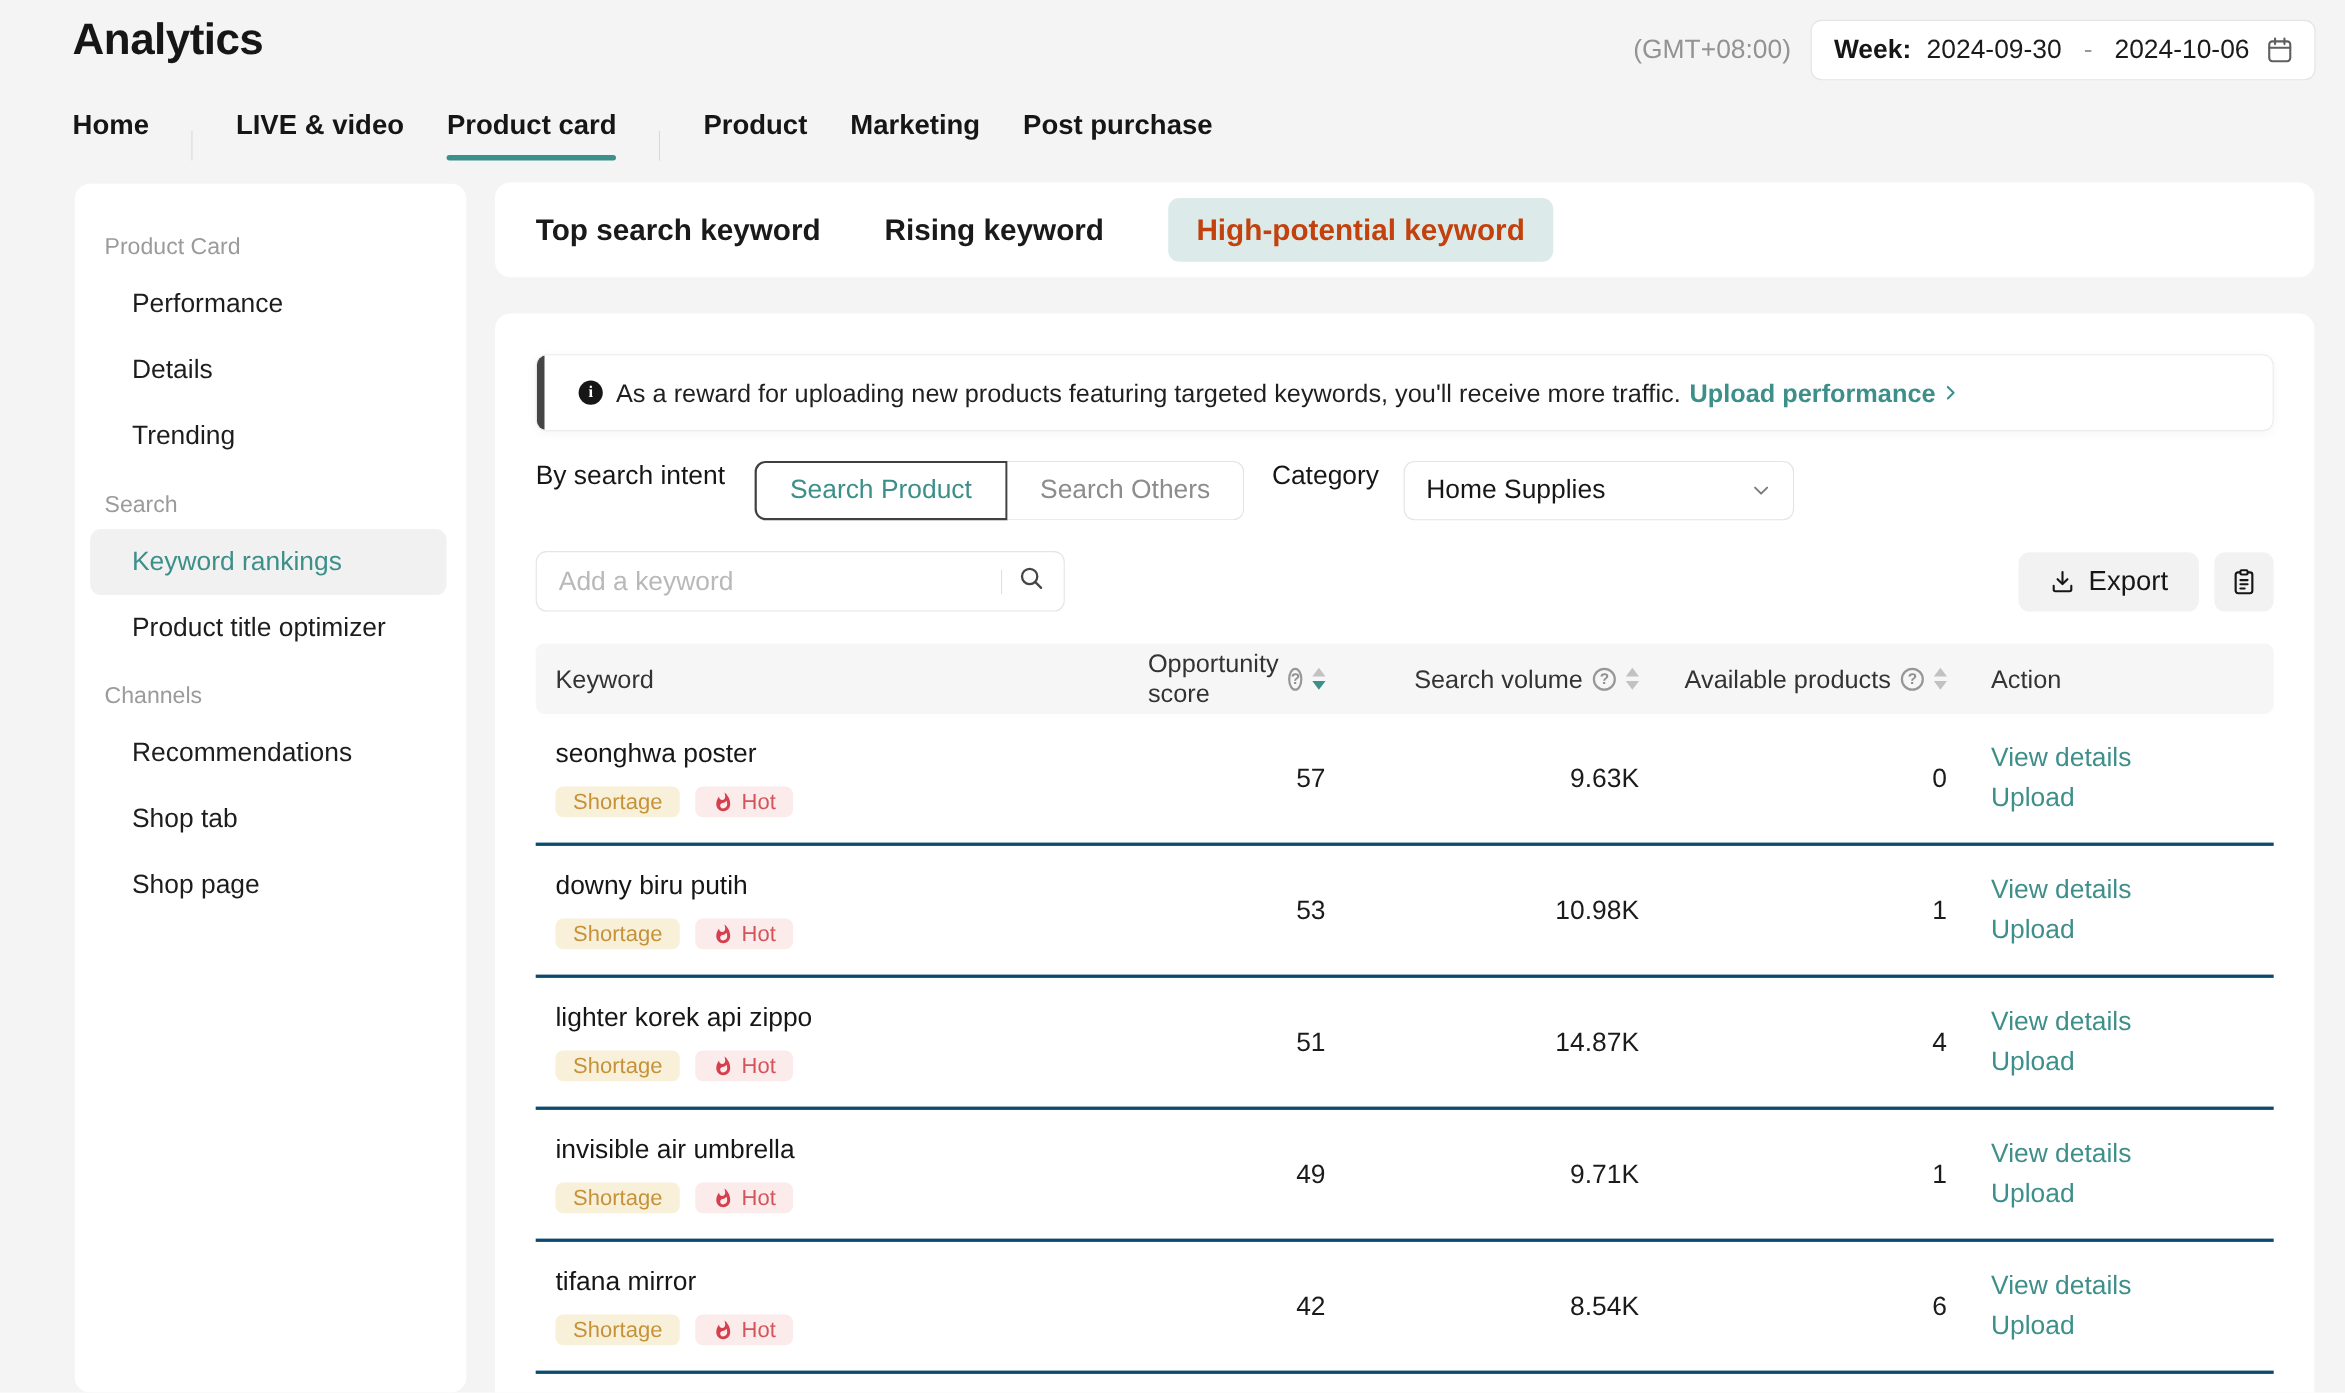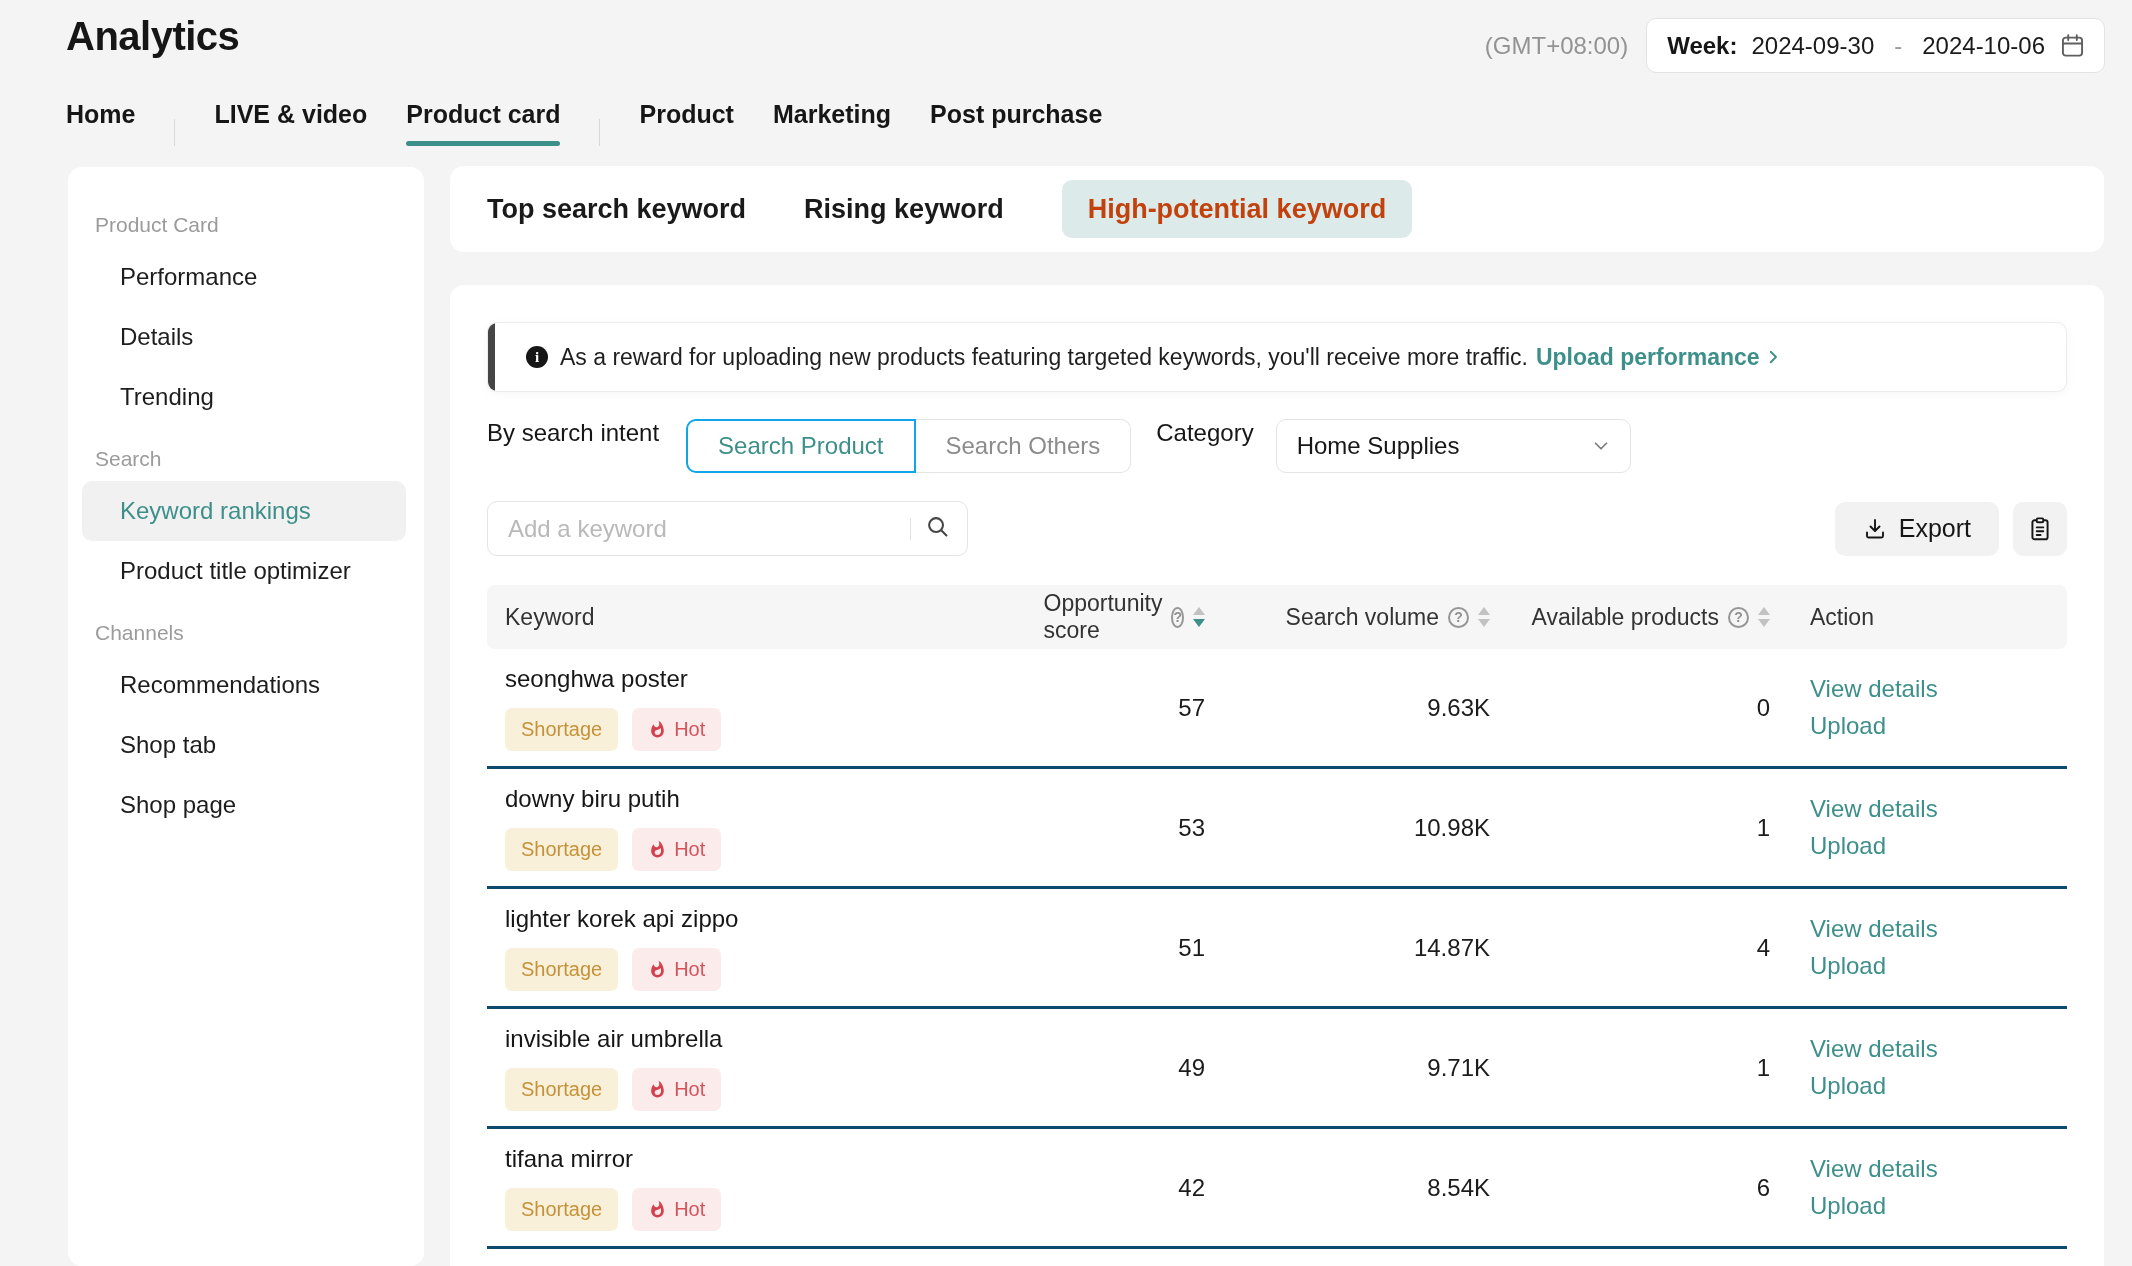--- a/index.html
+++ b/index.html
@@ -106,21 +106,21 @@
 
   
   .filter-row { margin-top:27px; display:flex; align-items:flex-start; height:54px; }
   .filter-label { font-size:24px; color:#161616; white-space:nowrap; }
   .seg-group { display:flex; margin-left:27px; }
   .seg-btn {
     height:54px; display:flex; align-items:center; padding:0 30px;
     font-size:24px; cursor:pointer; background:#fff; white-space:nowrap;
   }
   .seg-btn.selected {
-    border:2px solid #0ea5e9; border-radius:10px 0 0 10px; color:#3d8f8a; font-weight:500;
+    border:2px solid #404040; border-radius:10px 0 0 10px; color:#3d8f8a; font-weight:500;
   }
   .seg-btn.unselected {
     border:1px solid #e4e4e4; border-left:none; border-radius:0 10px 10px 0; color:#8c8c8c;
   }
   .cat-label { margin-left:25px; }
   .select-box {
     margin-left:22px; width:355px; height:54px; border:1px solid #e4e4e4; border-radius:10px;
     display:flex; align-items:center; justify-content:space-between;
     padding:0 18px 0 20px; font-size:24px; color:#161616; cursor:pointer; background:#fff;
   }
@@ -169,21 +169,21 @@
   .sort-icon { display:flex; flex-direction:column; gap:4px; cursor:pointer; }
   .tri-up { width:0; height:0; border-left:6px solid transparent; border-right:6px solid transparent; border-bottom:8px solid #c2c2c2; }
   .tri-down { width:0; height:0; border-left:6px solid transparent; border-right:6px solid transparent; border-top:8px solid #c2c2c2; }
   .tri-down.active { border-top-color:#3d8f8a; }
 
   .t-row { height:120px; border-bottom:3px solid #0c4a6e; }
   .cell-keyword { padding-left:18px; }
   .kw-name { font-size:24px; color:#161616; }
   .kw-badges { display:flex; gap:14px; margin-top:15px; }
   .badge {
-    height:43px; padding:0 16px; border-radius:7px; font-size:20px;
+    height:28px; padding:0 16px; border-radius:7px; font-size:20px;
     display:inline-flex; align-items:center; gap:7px;
   }
   .badge.shortage { background:#f8f0d9; color:#c5923a; }
   .badge.hot { background:#fcebeb; color:#d4545b; font-weight:500; }
   .cell-num { text-align:right; font-size:24px; color:#1b1b1b; }
   .cell-action { padding-left:40px; display:flex; flex-direction:column; gap:9px; }
   .action-link { font-size:24px; color:#3d8f8a; cursor:pointer; }
 </style>
 </head>
 <body>

